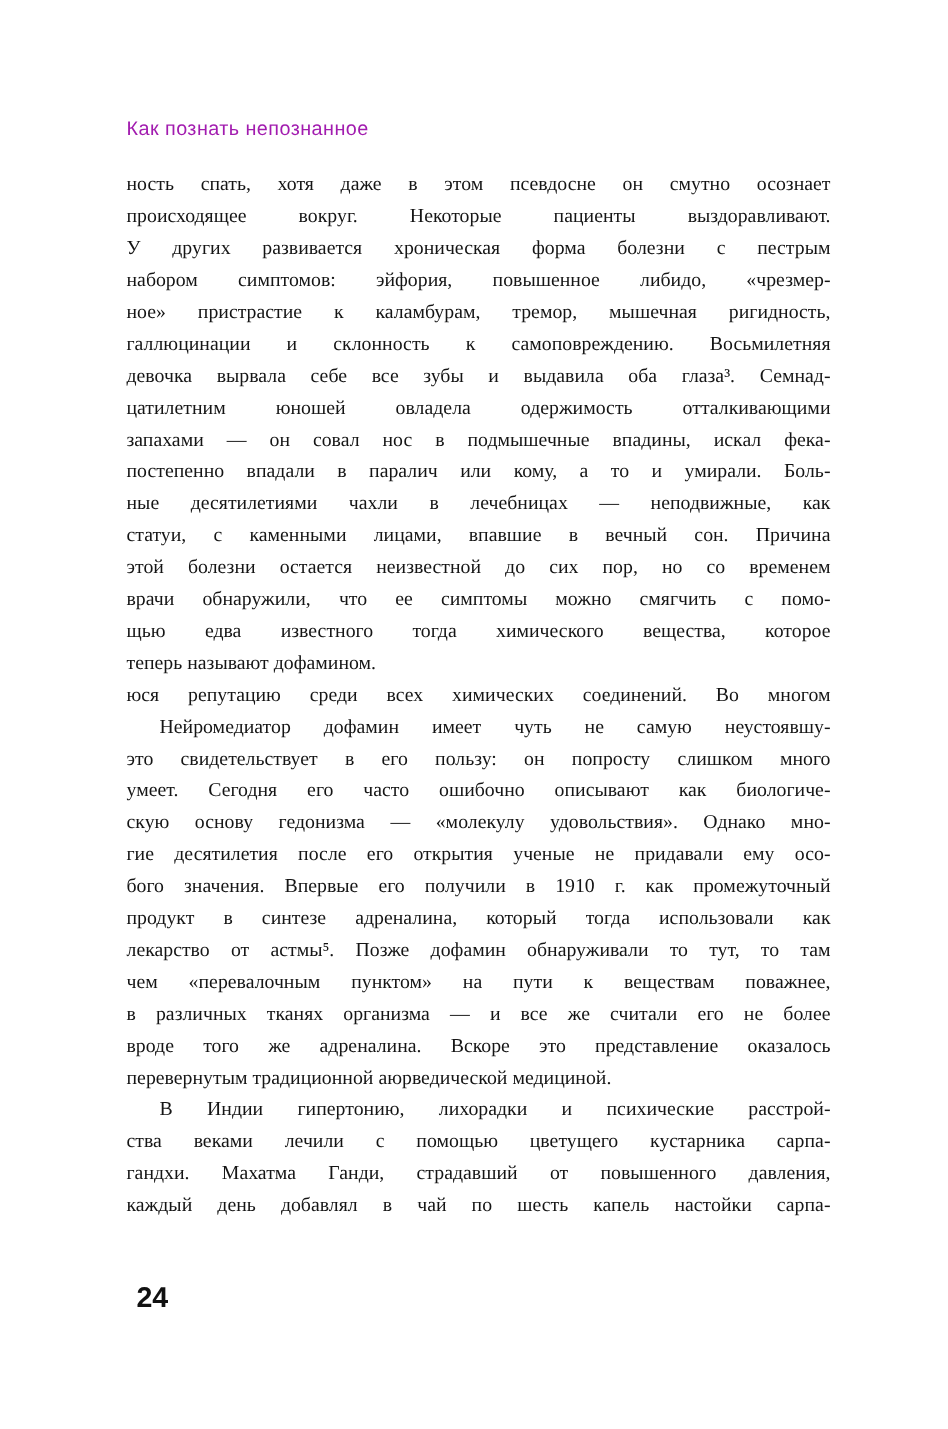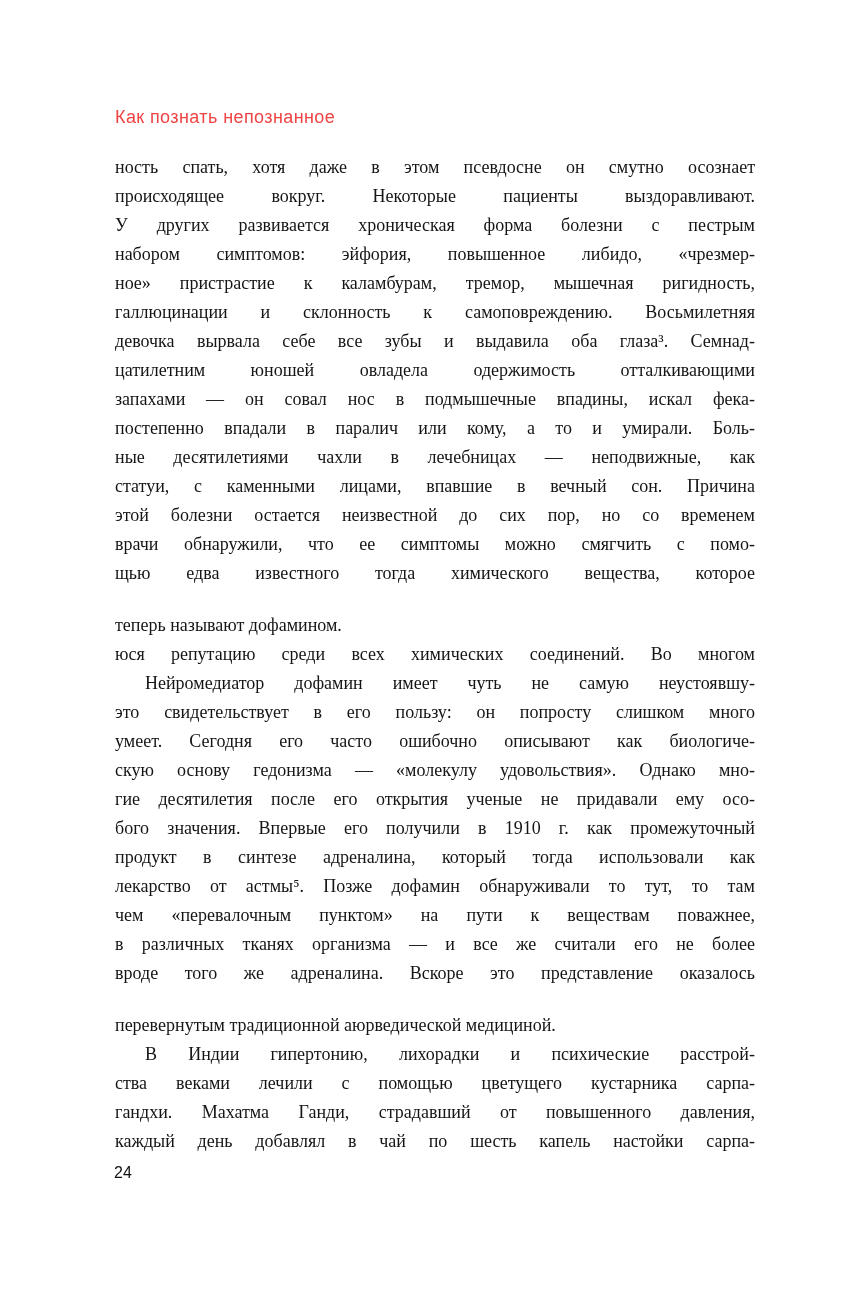--- a/index.html
+++ b/index.html
@@ -15,21 +15,21 @@
     overflow: hidden;
   }
   .running-header {
     position: absolute;
     left: 115px;
     top: 107px;
     font-family: "Liberation Sans", "DejaVu Sans", sans-serif;
     font-size: 18px;
     letter-spacing: 0.4px;
     font-weight: 400;
-    color: #ef4444;
+    color: #a21caf;
     white-space: nowrap;
   }
   .body-text {
     position: absolute;
     left: 115px;
     top: 153px;
     width: 640px;
     font-family: "Liberation Serif", "DejaVu Serif", serif;
     font-size: 18px;
     line-height: 29px;
@@ -38,29 +38,28 @@
   .para { margin: 0; padding: 0; }
   .line {
     text-align: justify;
     text-align-last: justify;
     white-space: normal;
   }
   .line.indent { text-indent: 30px; }
   .line.last {
     text-align: center;
     text-align-last: left;
-    margin-top: 23px;
   }
   .page-number {
     position: absolute;
-    left: 114px;
+    left: 124px;
     top: 1164px;
     font-family: "Liberation Sans", "DejaVu Sans", sans-serif;
-    font-size: 16px;
-    font-weight: 400;
+    font-size: 26px;
+    font-weight: 700;
     color: #111111;
   }
 </style>
 </head>
 <body>
 
 <div class="page">
   <div class="running-header">Как познать непознанное</div>
 
   <div class="body-text">

